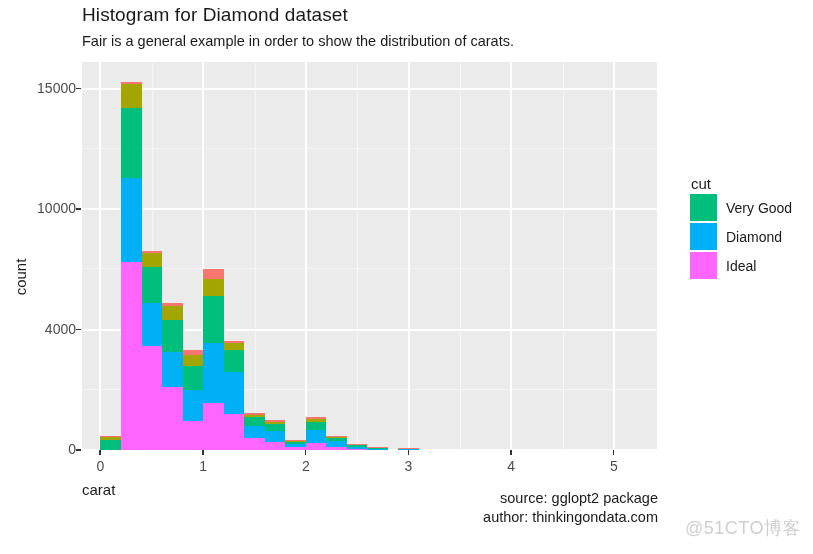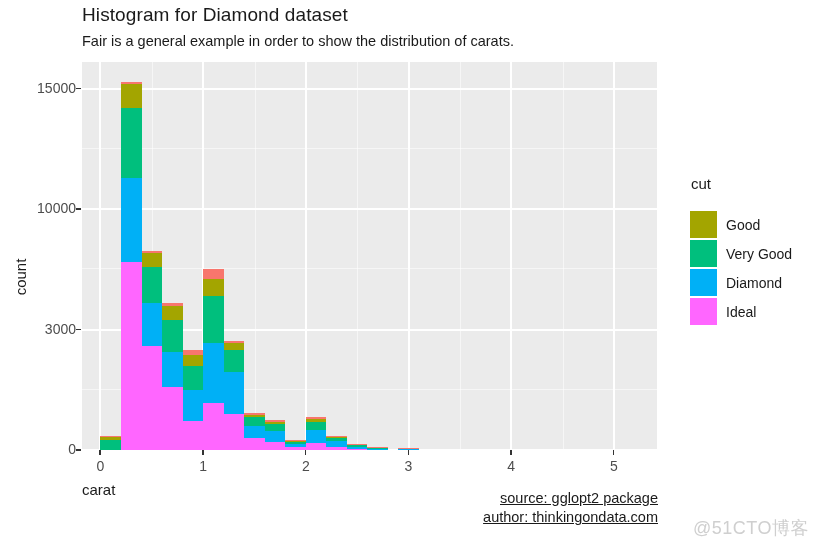--- a/index.html
+++ b/index.html
@@ -46,26 +46,26 @@
   .caption {
     position: absolute;
     right: 155px;
     bottom: 27px;
     font-size: 14.5px;
     line-height: 19px;
     text-align: right;
     color: #1a1a1a;
     white-space: nowrap;
   }
-  .caption-line { display: block; text-decoration: underline; }
+  .caption-line { display: block; }
 
   
   .watermark {
     position: absolute;
-    right: 4px;
+    right: 12px;
     bottom: 14px;
     font-size: 18px;
     color: #cfcfcf;
     letter-spacing: 0.5px;
     white-space: nowrap;
   }
 
   
   .axis-title-y {
     position: absolute;
@@ -165,21 +165,21 @@
 
   
   .legend {
     position: absolute;
     left: 690px;
     top: 175px;
   }
   .legend-title {
     font-size: 15px;
     color: #1a1a1a;
-    margin-bottom: 18px;
+    margin-bottom: 1px;
     padding-left: 1px;
   }
   .legend-item {
     display: flex;
     align-items: center;
     height: 29px;
   }
   .legend-key {
     width: 27px;
     height: 27px;
@@ -336,21 +336,21 @@
           <div class="bar-seg" style="background: rgb(163, 165, 0); bottom: 1.32547px; height: 1px;"></div>
           <div class="bar-seg" style="background: rgb(248, 118, 109); bottom: 1.44596px; height: 1px;"></div>
         </div>
       </div>
   </div>
 
   <div id="y-axis-layer">
       <div class="tick-mark-y" style="top: 449px;"></div>
       <div class="tick-label-y" style="top: 441px;">0</div>
       <div class="tick-mark-y" style="top: 328.503px;"></div>
-      <div class="tick-label-y" style="top: 320.503px;">3000</div>
+      <div class="tick-label-y" style="top: 320.503px;">4000</div>
       <div class="tick-mark-y" style="top: 208.006px;"></div>
       <div class="tick-label-y" style="top: 200.006px;">10000</div>
       <div class="tick-mark-y" style="top: 87.5093px;"></div>
       <div class="tick-label-y" style="top: 79.5093px; text-align: right;">15000</div>
     </div>
   <div id="x-axis-layer">
       <div class="tick-mark-x" style="left: 99.4821px;"></div>
       <div class="tick-label-x" style="left: 85.4821px;">0</div>
       <div class="tick-mark-x" style="left: 202.161px;"></div>
       <div class="tick-label-x" style="left: 188.161px;">1</div>
@@ -362,26 +362,20 @@
       <div class="tick-label-x" style="left: 496.196px;">4</div>
       <div class="tick-mark-x" style="left: 612.875px;"></div>
       <div class="tick-label-x" style="left: 598.875px;">5</div>
     </div>
 
   <div class="legend">
     <div class="legend-title">cut</div>
     <div id="legend-items">
         <div class="legend-item">
           <div class="legend-key">
-            <div class="legend-swatch" style="background: rgb(163, 165, 0);"></div>
-          </div>
-          <div class="legend-label">Good</div>
-        </div>
-        <div class="legend-item">
-          <div class="legend-key">
             <div class="legend-swatch" style="background: rgb(0, 191, 125);"></div>
           </div>
           <div class="legend-label">Very Good</div>
         </div>
         <div class="legend-item">
           <div class="legend-key">
             <div class="legend-swatch" style="background: rgb(0, 176, 246);"></div>
           </div>
           <div class="legend-label">Diamond</div>
         </div>

